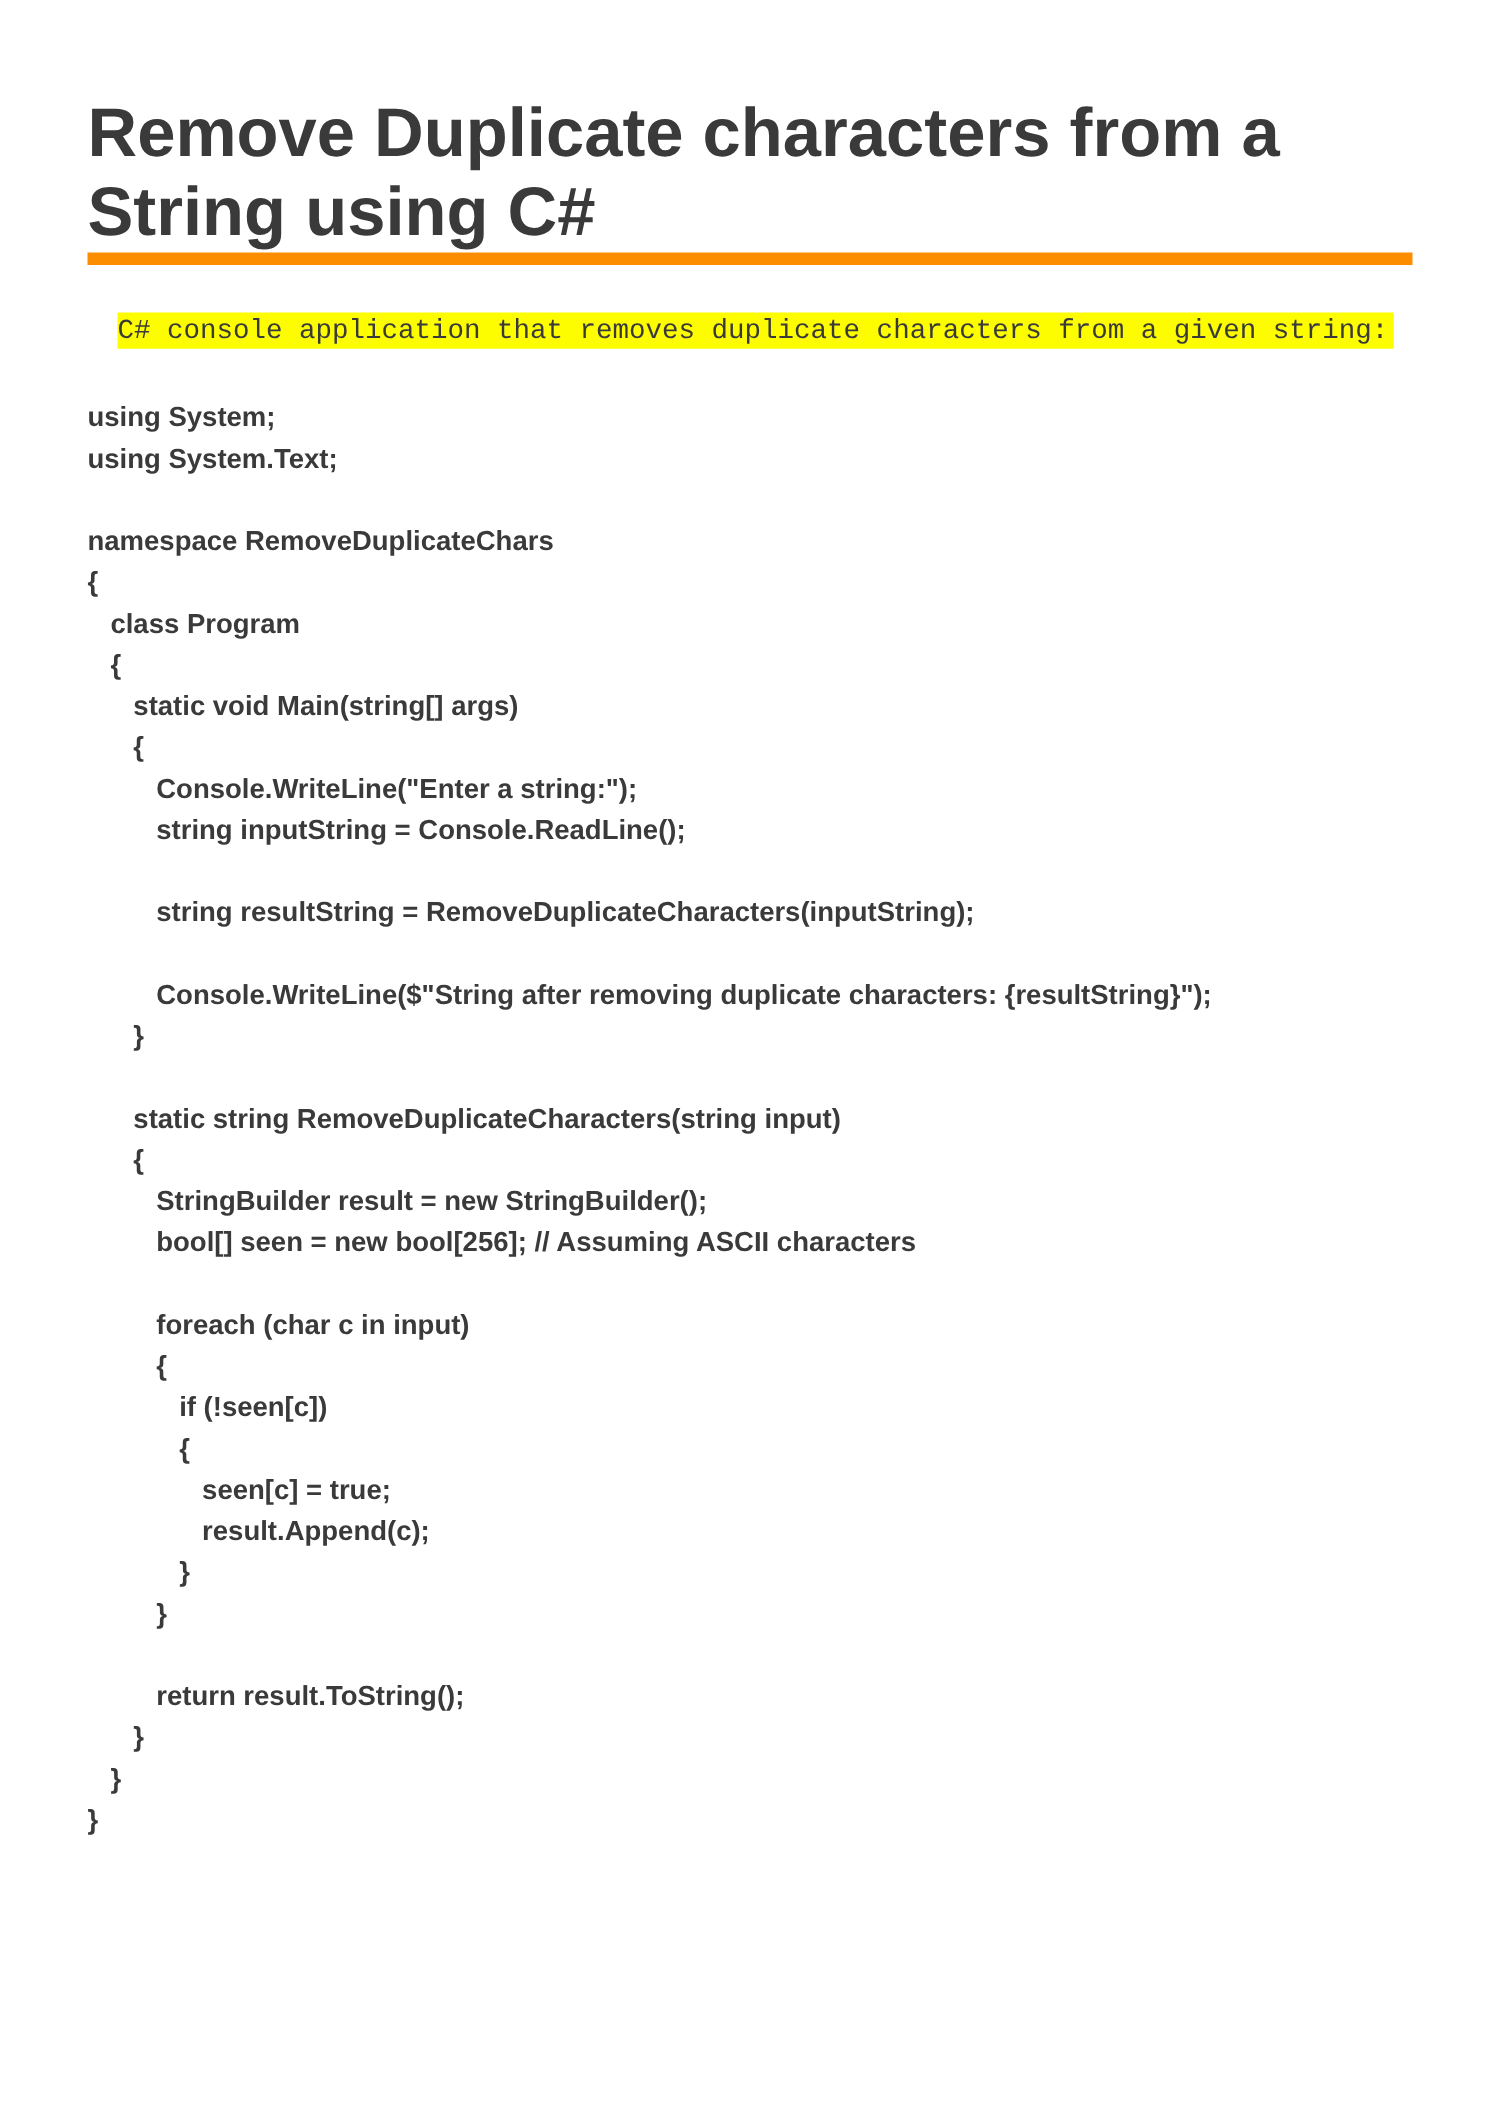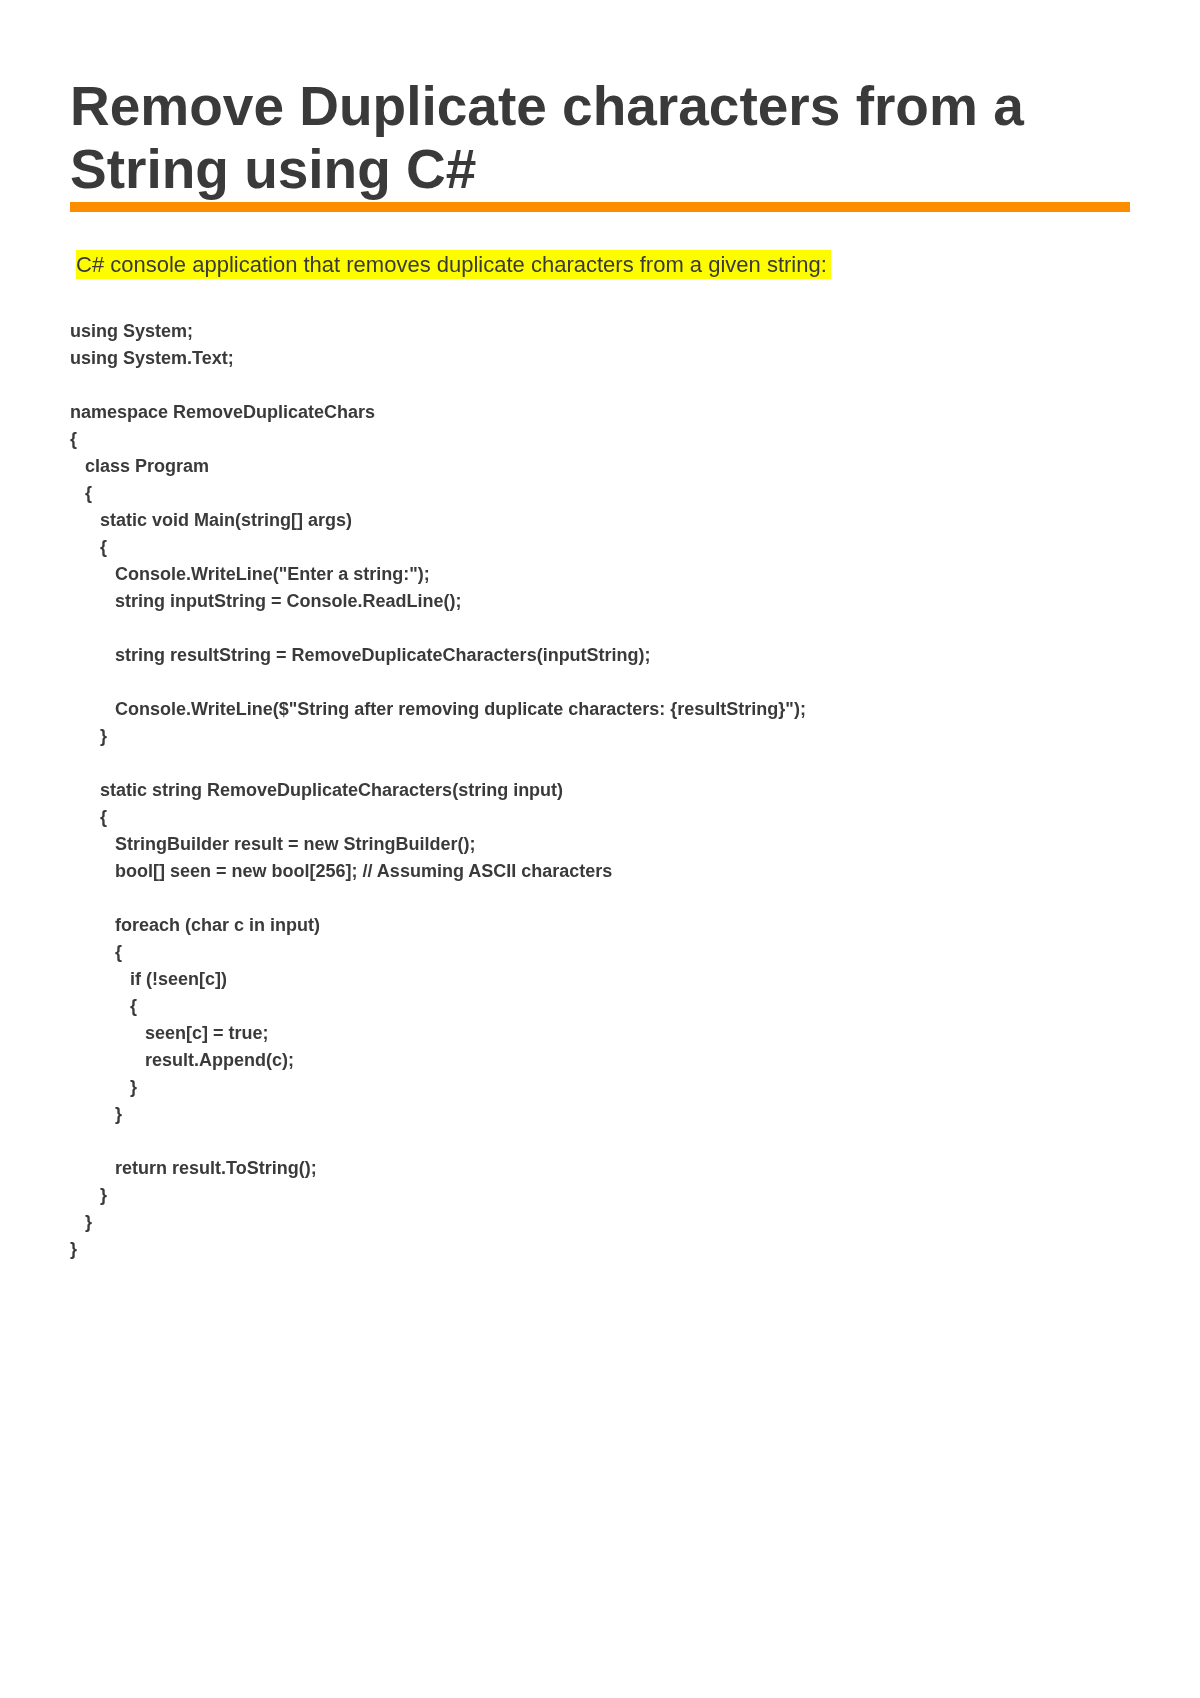--- a/index.html
+++ b/index.html
@@ -23,28 +23,29 @@
       height: 10px;
       background: #fd8d00;
       margin-bottom: 40px;
     }
     .highlight-line {
       display: inline;
       background: #fdfd00;
       color: #3a3a3a;
       font-size: 22px;
       padding: 2px 4px 2px 0;
-      margin-left: 6px;
+      margin-left: 24px;
+      font-family: Liberation Mono, monospace;
     }
     .intro-wrap {
       margin-bottom: 40px;
     }
     .code-block {
       font-family: Arial, Helvetica, sans-serif;
-      font-size: 18px;
+      font-size: 22px;
       font-weight: bold;
       color: #3a3a3a;
       white-space: pre;
       line-height: 1.5;
     }
   </style>
 </head>
 <body>
 
 <h1 class="title">Remove Duplicate characters from a String using C#</h1>

